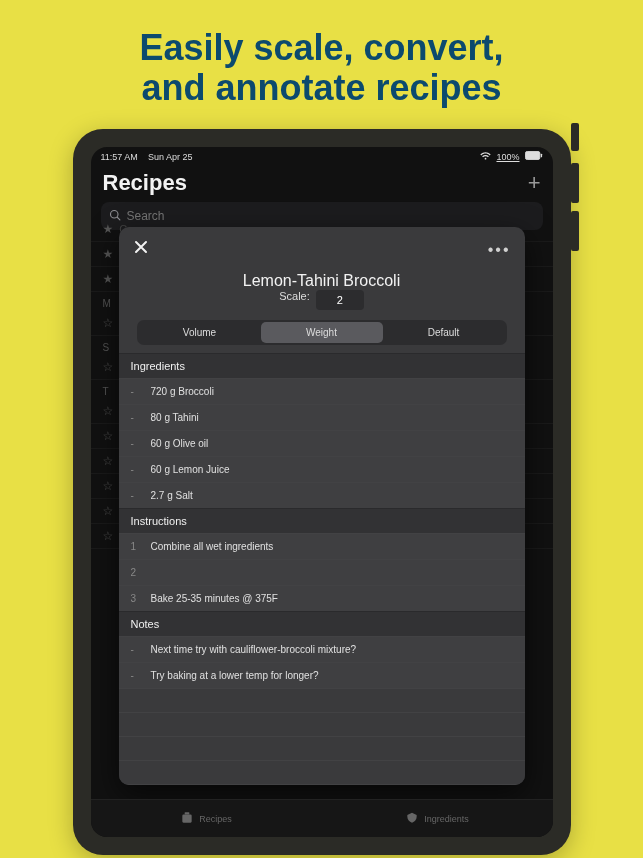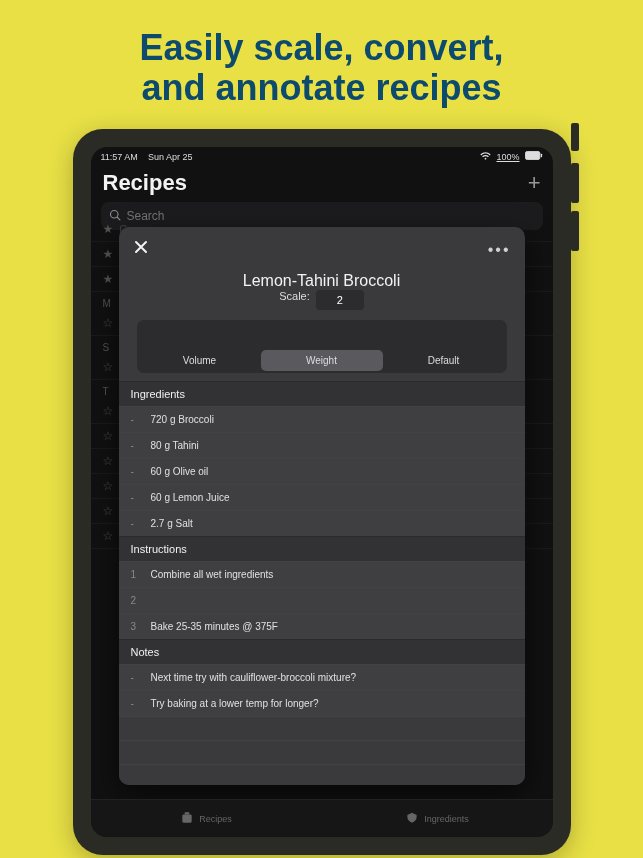--- a/index.html
+++ b/index.html
@@ -113,21 +113,21 @@
     .recipe-title { text-align: center; font-size: 16px; color: #f2f2f2; margin-top: 12px; }
     .scale-row { display: flex; justify-content: center; align-items: flex-start; gap: 6px; margin-top: 0; font-size: 11px; color: #ddd; }
     .scale-box { background: #2c2c2e; border: none; color: #fff; width: 48px; height: 20px; border-radius: 4px; text-align: center; font-size: 11px; }
     .seg-control {
       display: flex;
       margin: 10px 4px 0;
       background: #2c2c2e;
       border-radius: 7px;
       padding: 2px;
     }
-    .seg { flex: 1; text-align: center; font-size: 10px; padding: 5px 0; color: #ddd; border-radius: 5px; cursor: pointer; margin-top: 28px; }
+    .seg { flex: 1; text-align: center; font-size: 10px; padding: 5px 0; color: #ddd; border-radius: 5px; cursor: pointer; }
     .seg.active { background: #5a5a5e; }
 
     .modal-body { flex: 1; overflow-y: auto; background: #3a3a3c; }
     .section-h {
       font-size: 11px;
       color: #f0f0f0;
       background: #323234;
       padding: 6px 12px;
       border-top: 1px solid #2a2a2c;
     }

